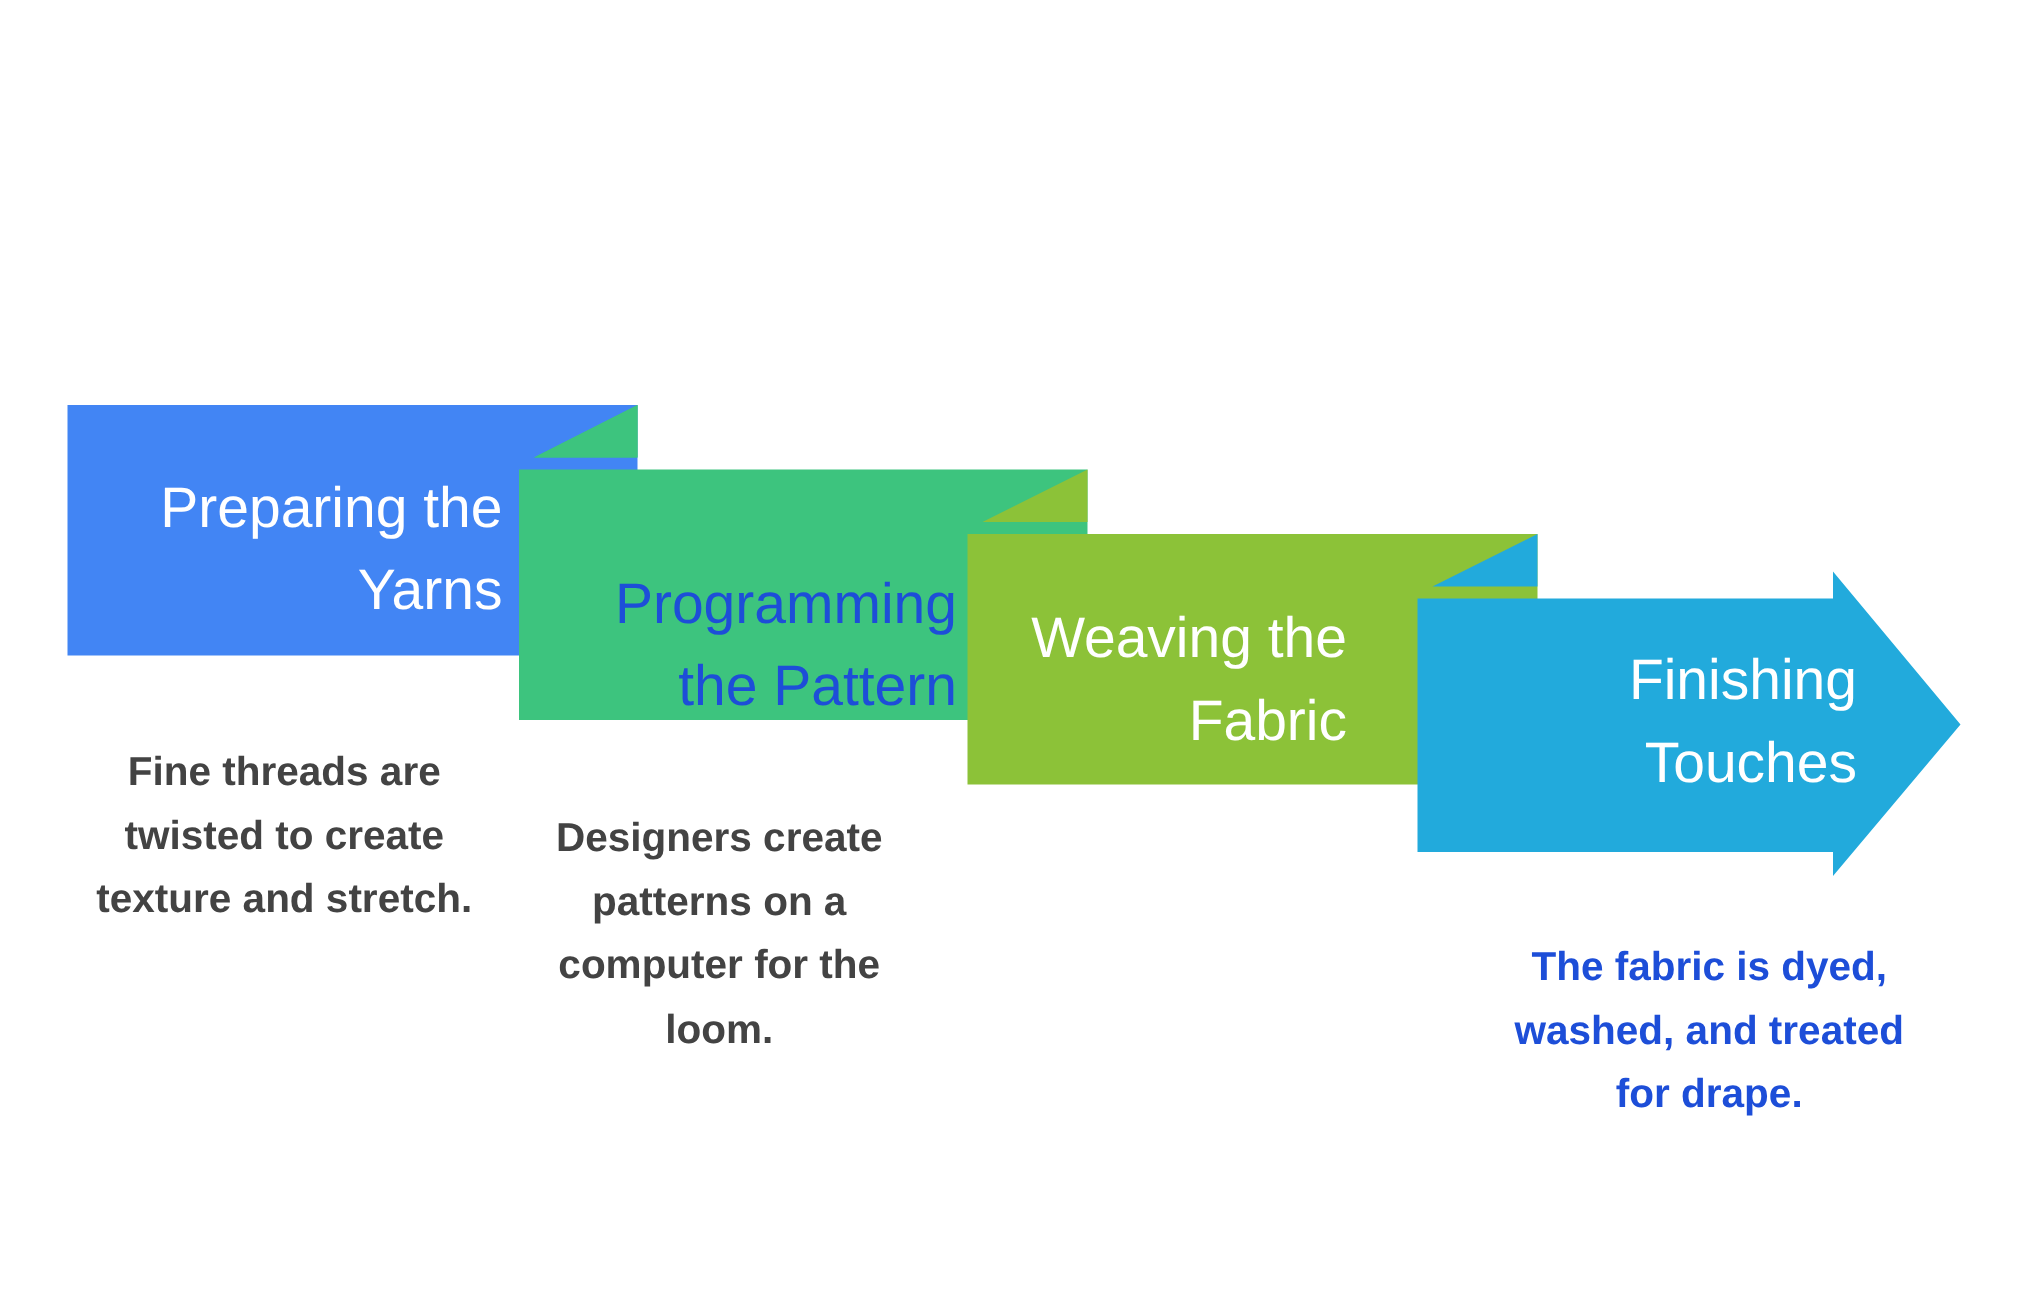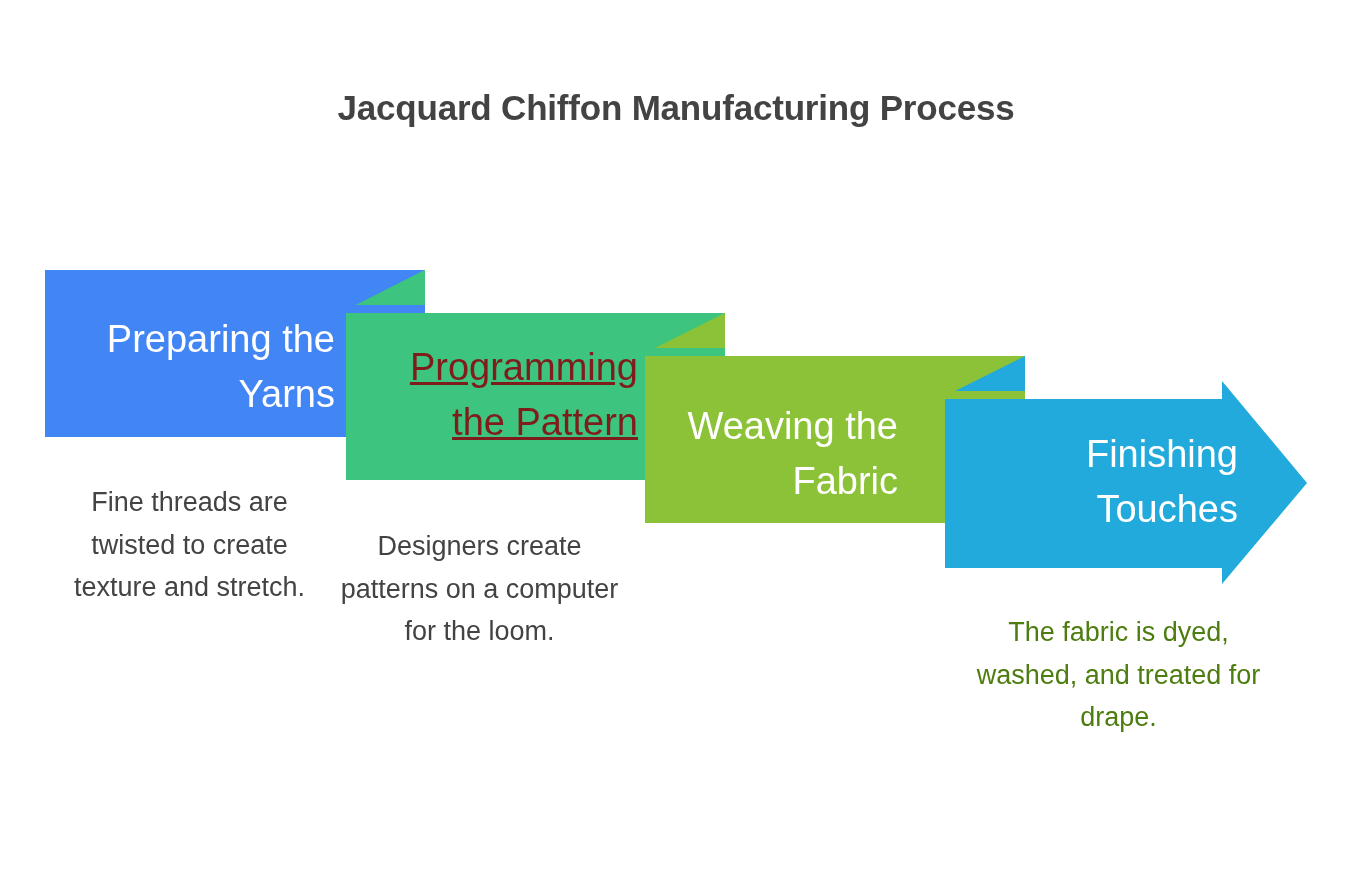--- a/index.html
+++ b/index.html
@@ -53,68 +53,68 @@
     line-height: 1.45;
     white-space: pre-line;
   }
 
   
   .step-desc {
     position: absolute;
     text-align: center;
     color: #434343;
     font-size: 27px;
-    font-weight: normal;
+    font-weight: bold;
     line-height: 1.58;
+    margin-top: 12px;
   }
 </style>
 </head>
 <body style="background: rgb(255, 255, 255);">
 
 <div id="canvas">
 
-  <div id="page-title" style="color: rgb(67, 67, 67);">Jacquard Chiffon Manufacturing Process</div>
 
   <svg id="flow-svg" viewBox="0 0 1352 869">
 
     <polygon points="45,270 425,270 425,437 45,437" fill="#4285f4"></polygon>
 
     <polygon points="346,313 725,313 725,480 346,480" fill="#3dc47e"></polygon>
     <polygon points="425,270 425,305 356,305" fill="#3dc47e"></polygon>
     <polygon points="425,270 425,305 356,305" fill="#3dc47e"></polygon>
 
     <polygon points="645,356 1025,356 1025,523 645,523" fill="#8cc238"></polygon>
     <polygon points="725,313 725,348 655,348" fill="#8cc238"></polygon>
 
     <polygon points="945,399 1222,399 1222,381 1307,483 1222,584 1222,568 945,568" fill="#22aadc"></polygon>
     <polygon points="1025,356 1025,391 955,391" fill="#22aadc"></polygon>
 
   </svg>
 
   <div class="step-label" style="left: 45px; top: 312px; width: 290px; color: rgb(255, 255, 255);">Preparing the
 Yarns</div>
 
-  <div class="step-label" style="left: 348px; top: 340px; width: 290px; color: #7f1d1d; text-decoration: underline;">Programming
+  <div class="step-label" style="left: 348px; top: 376px; width: 290px; color: #1d4ed8;">Programming
 the Pattern</div>
 
   <div class="step-label" style="left: 608px; top: 399px; width: 290px; color: rgb(255, 255, 255);">Weaving the
 Fabric</div>
 
   <div class="step-label" style="left: 948px; top: 427px; width: 290px; color: rgb(255, 255, 255);">Finishing
 Touches</div>
 
   <div class="step-desc" style="left: 47px; top: 481px; width: 285px; color: rgb(67, 67, 67);">Fine threads
 are twisted to
 create texture
 and stretch.</div>
 
   <div class="step-desc" style="left: 337px; top: 525px; width: 285px; color: rgb(67, 67, 67);">Designers
 create patterns
 on a computer
 for the loom.</div>
 
 
-  <div class="step-desc" style="left: 976px; top: 611px; width: 285px; color: #4d7c0f;">The fabric is
+  <div class="step-desc" style="left: 997px; top: 611px; width: 285px; color: #1d4ed8;">The fabric is
 dyed, washed,
 and treated for
 drape.</div>
 
 </div>
 
 </body></html>

